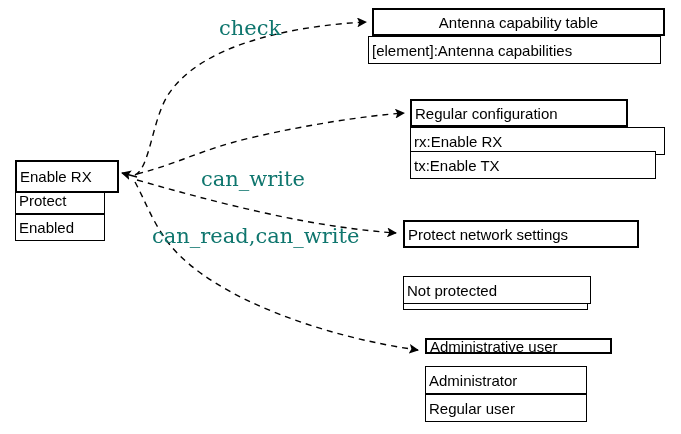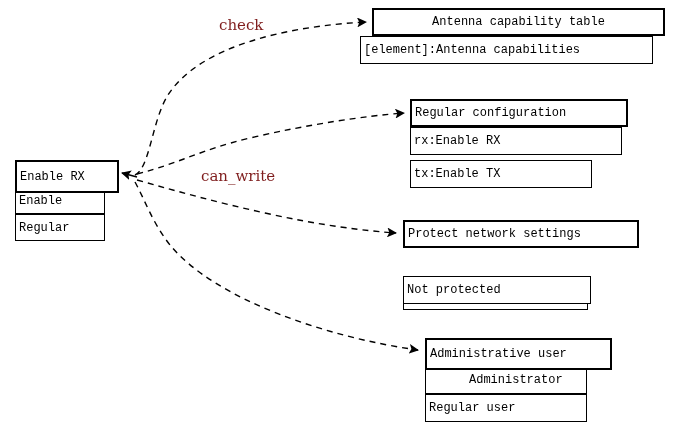--- a/index.html
+++ b/index.html
@@ -18,22 +18,22 @@
   
   .node {
     position: absolute;
     box-sizing: border-box;
   }
   .rec-row {
     position: absolute;
     box-sizing: border-box;
     border: 1px solid #000000;
     background: #ffffff;
-    font-family: Liberation Mono, monospace;
-    font-size: 12px;
+    font-family: Liberation Sans, sans-serif;
+    font-size: 15px;
     line-height: 1;
     color: #000000;
     display: flex;
     align-items: center;
     white-space: nowrap;
     overflow: visible;
   }
   .rec-row.head {
     border-width: 2px;
     z-index: 3;
@@ -55,22 +55,22 @@
     top: 0;
     width: 681px;
     height: 434px;
     z-index: 1;
     pointer-events: none;
   }
   
   .edge-label {
     position: absolute;
     font-family: "DejaVu Serif", serif;
-    font-size: 15px;
-    color: #7f1d1d;
+    font-size: 21px;
+    color: #0f766e;
     white-space: nowrap;
     line-height: 1;
     z-index: 4;
   }
 </style>
 </head>
 <body>
 
 <div id="canvas">
 
@@ -103,71 +103,72 @@
     <g>
       <path d="M 135 182 C 145 200 152 222 170 245 C 215 300 330 338 418 350" fill="none" stroke="#000000" stroke-width="1.4" stroke-dasharray="6,5" marker-end="url(#ah)"></path>
     </g>
   </svg>
 
   <div class="node">
     <div class="rec-row head align-left" style="left:15px; top:160px; width:104px; height:33px;">
       <span class="txt">Enable RX</span>
     </div>
     <div class="rec-row body align-left" style="left:15px; top:187px; width:90px; height:27px;">
-      <span class="txt">Enable</span>
+      <span class="txt">Protect</span>
     </div>
     <div class="rec-row body align-left" style="left:15px; top:214px; width:90px; height:27px;">
-      <span class="txt">Regular</span>
+      <span class="txt">Enabled</span>
     </div>
   </div>
 
   <div class="node">
     <div class="rec-row head align-center" style="left:372px; top:8px; width:293px; height:28px;">
       <span class="txt">Antenna capability table</span>
     </div>
-    <div class="rec-row body align-left" style="left:360px; top:36px; width:293px; height:28px;">
+    <div class="rec-row body align-left" style="left:368px; top:36px; width:293px; height:28px;">
       <span class="txt">[element]:Antenna capabilities</span>
     </div>
   </div>
 
   <div class="node">
     <div class="rec-row head align-left" style="left:410px; top:99px; width:218px; height:28px;">
       <span class="txt">Regular configuration</span>
     </div>
-    <div class="rec-row body align-left" style="left:410px; top:127px; width:212px; height:28px;">
+    <div class="rec-row body align-left" style="left:410px; top:127px; width:255px; height:28px;">
       <span class="txt">rx:Enable RX</span>
     </div>
-    <div class="rec-row body align-left" style="left:410px; top:160px; width:182px; height:28px;">
+    <div class="rec-row body align-left" style="left:410px; top:151px; width:246px; height:28px;">
       <span class="txt">tx:Enable TX</span>
     </div>
   </div>
 
   <div class="node">
     <div class="rec-row head align-left" style="left:403px; top:220px; width:236px; height:28px;">
       <span class="txt">Protect network settings</span>
     </div>
     <div class="rec-row body align-left" style="left:403px; top:248px; width:185px; height:28px;margin-top:34px;">
       <span class="txt">Protected</span>
     </div>
     <div class="rec-row body align-left" style="left:403px; top:276px; width:188px; height:28px;">
       <span class="txt">Not protected</span>
     </div>
   </div>
 
   <div class="node">
-    <div class="rec-row head align-left" style="left:425px; top:338px; width:187px; height:32px;">
+    <div class="rec-row head align-left" style="left:425px; top:338px; width:187px; height:16px;">
       <span class="txt">Administrative user</span>
     </div>
-    <div class="rec-row body align-left" style="left:425px; top:366px; width:162px; height:28px;padding-left:40px;">
+    <div class="rec-row body align-left" style="left:425px; top:366px; width:162px; height:28px;">
       <span class="txt">Administrator</span>
     </div>
     <div class="rec-row body align-left" style="left:425px; top:394px; width:162px; height:28px;">
       <span class="txt">Regular user</span>
     </div>
   </div>
 
   <div class="edge-label" style="left:219px; top:18px;">check</div>
 
 
   <div class="edge-label" style="left:201px; top:163px;margin-top:6px;">can_write</div>
 
+  <div class="edge-label" style="left:152px; top:226px;">can_read,can_write</div>
 
 </div>
 
 </body></html>

